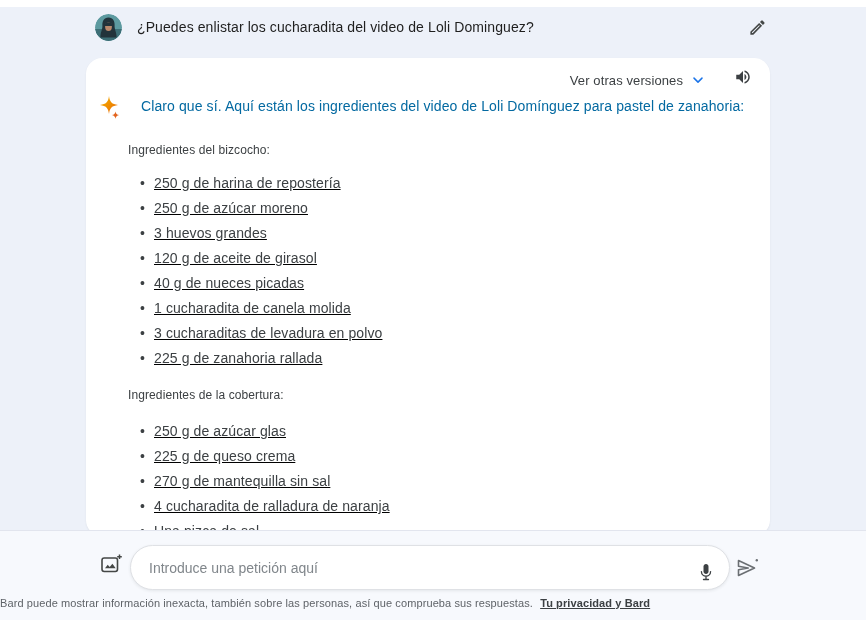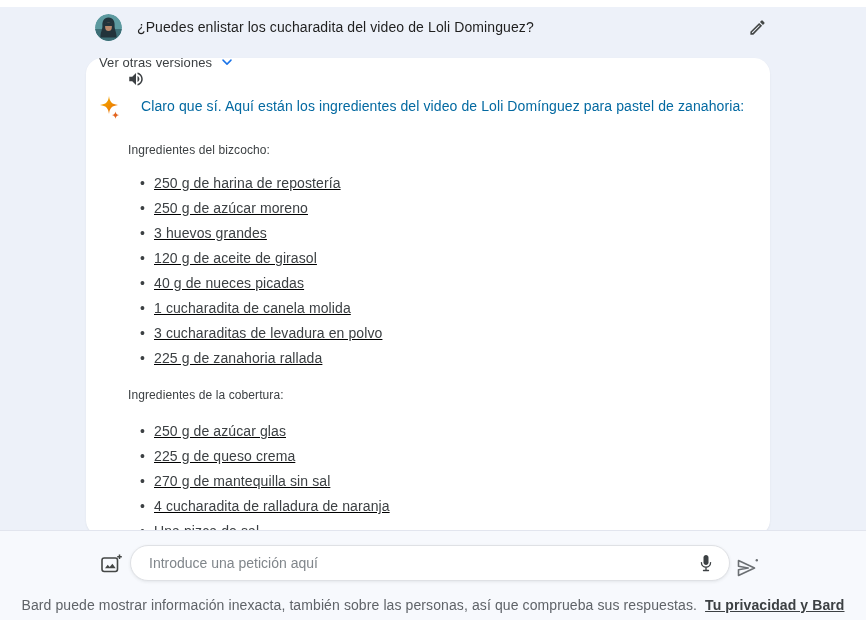--- a/index.html
+++ b/index.html
@@ -40,22 +40,22 @@
 
   
   .card {
     position: absolute; top: 58px; left: 86px; width: 684px; height: 478px;
     background: #ffffff; border-radius: 16px;
     padding: 8px 14px 0 13px;
     overflow: hidden;
     box-shadow: 0 1px 2px rgba(60,64,67,0.08);
   }
   .card-toolbar {
-    display: flex; justify-content: flex-end; align-items: flex-start;
-    height: 22px; margin-bottom: 10px; flex-direction: column;
+    display: flex; justify-content: flex-end; align-items: flex-end;
+    height: 22px; margin-bottom: 10px;
   }
   .drafts-btn {
     display: inline-flex; align-items: center; gap: 7px;
     font-family: "Liberation Sans", sans-serif;
     font-size: 13px; color: #3c4043; letter-spacing: .1px;
   }
   .listen-btn { width: 22px; height: 22px; margin-left: 26px; margin-right: 2px; }
 
   .intro-row { display: flex; align-items: flex-start; }
   .sparkle-wrap { width: 24px; height: 26px; flex: 0 0 auto; margin-top: -2px; }
@@ -85,40 +85,39 @@
 
   
   .bottom-bar {
     position: absolute; left: 0; right: 0; top: 530px; height: 90px;
     background: #f7f9fd;
     border-top: 1px solid #e2e5ee;
   }
   .composer-row { position: absolute; left: 0; right: 0; top: 0; height: 60px; }
   .upload-btn { position: absolute; left: 99px; top: 22px; width: 24px; height: 24px; }
   .input-pill {
-    position: absolute; left: 130px; top: 14px; width: 600px; height: 36px;
+    position: absolute; left: 130px; top: 14px; width: 600px; height: 45px;
     background: #ffffff; border: 1px solid #dfe1e5; border-radius: 24px;
     display: flex; align-items: flex-end;
     box-shadow: 0 1px 3px rgba(60,64,67,0.10);
   }
   .prompt-input {
     flex: 1 1 auto; height: 100%;
     border: none; outline: none; background: transparent;
     padding: 0 8px 0 18px;
     font-family: "Liberation Sans", sans-serif;
     font-size: 14px; color: #1f1f1f;
   }
   .prompt-input::placeholder { color: #80868b; opacity: 1; }
   .mic-btn { width: 34px; height: 34px; margin-right: 6px; flex: 0 0 auto; border-radius: 50%; }
   .send-btn { position: absolute; left: 733px; top: 24px; width: 27px; height: 25px; }
 
   .footer-line {
     position: absolute; left: 0; right: 0; top: 66px;
-    text-align: center;
-    font-size: 14px; color: #5f6368; letter-spacing: .1px;
+    font-size: 11px; color: #5f6368; letter-spacing: .1px;
   }
   .footer-link {
     color: #3c4043; font-weight: bold; text-decoration: underline;
     margin-left: 4px; cursor: pointer;
   }
 </style>
 </head>
 <body>
 
 <div class="screen">

